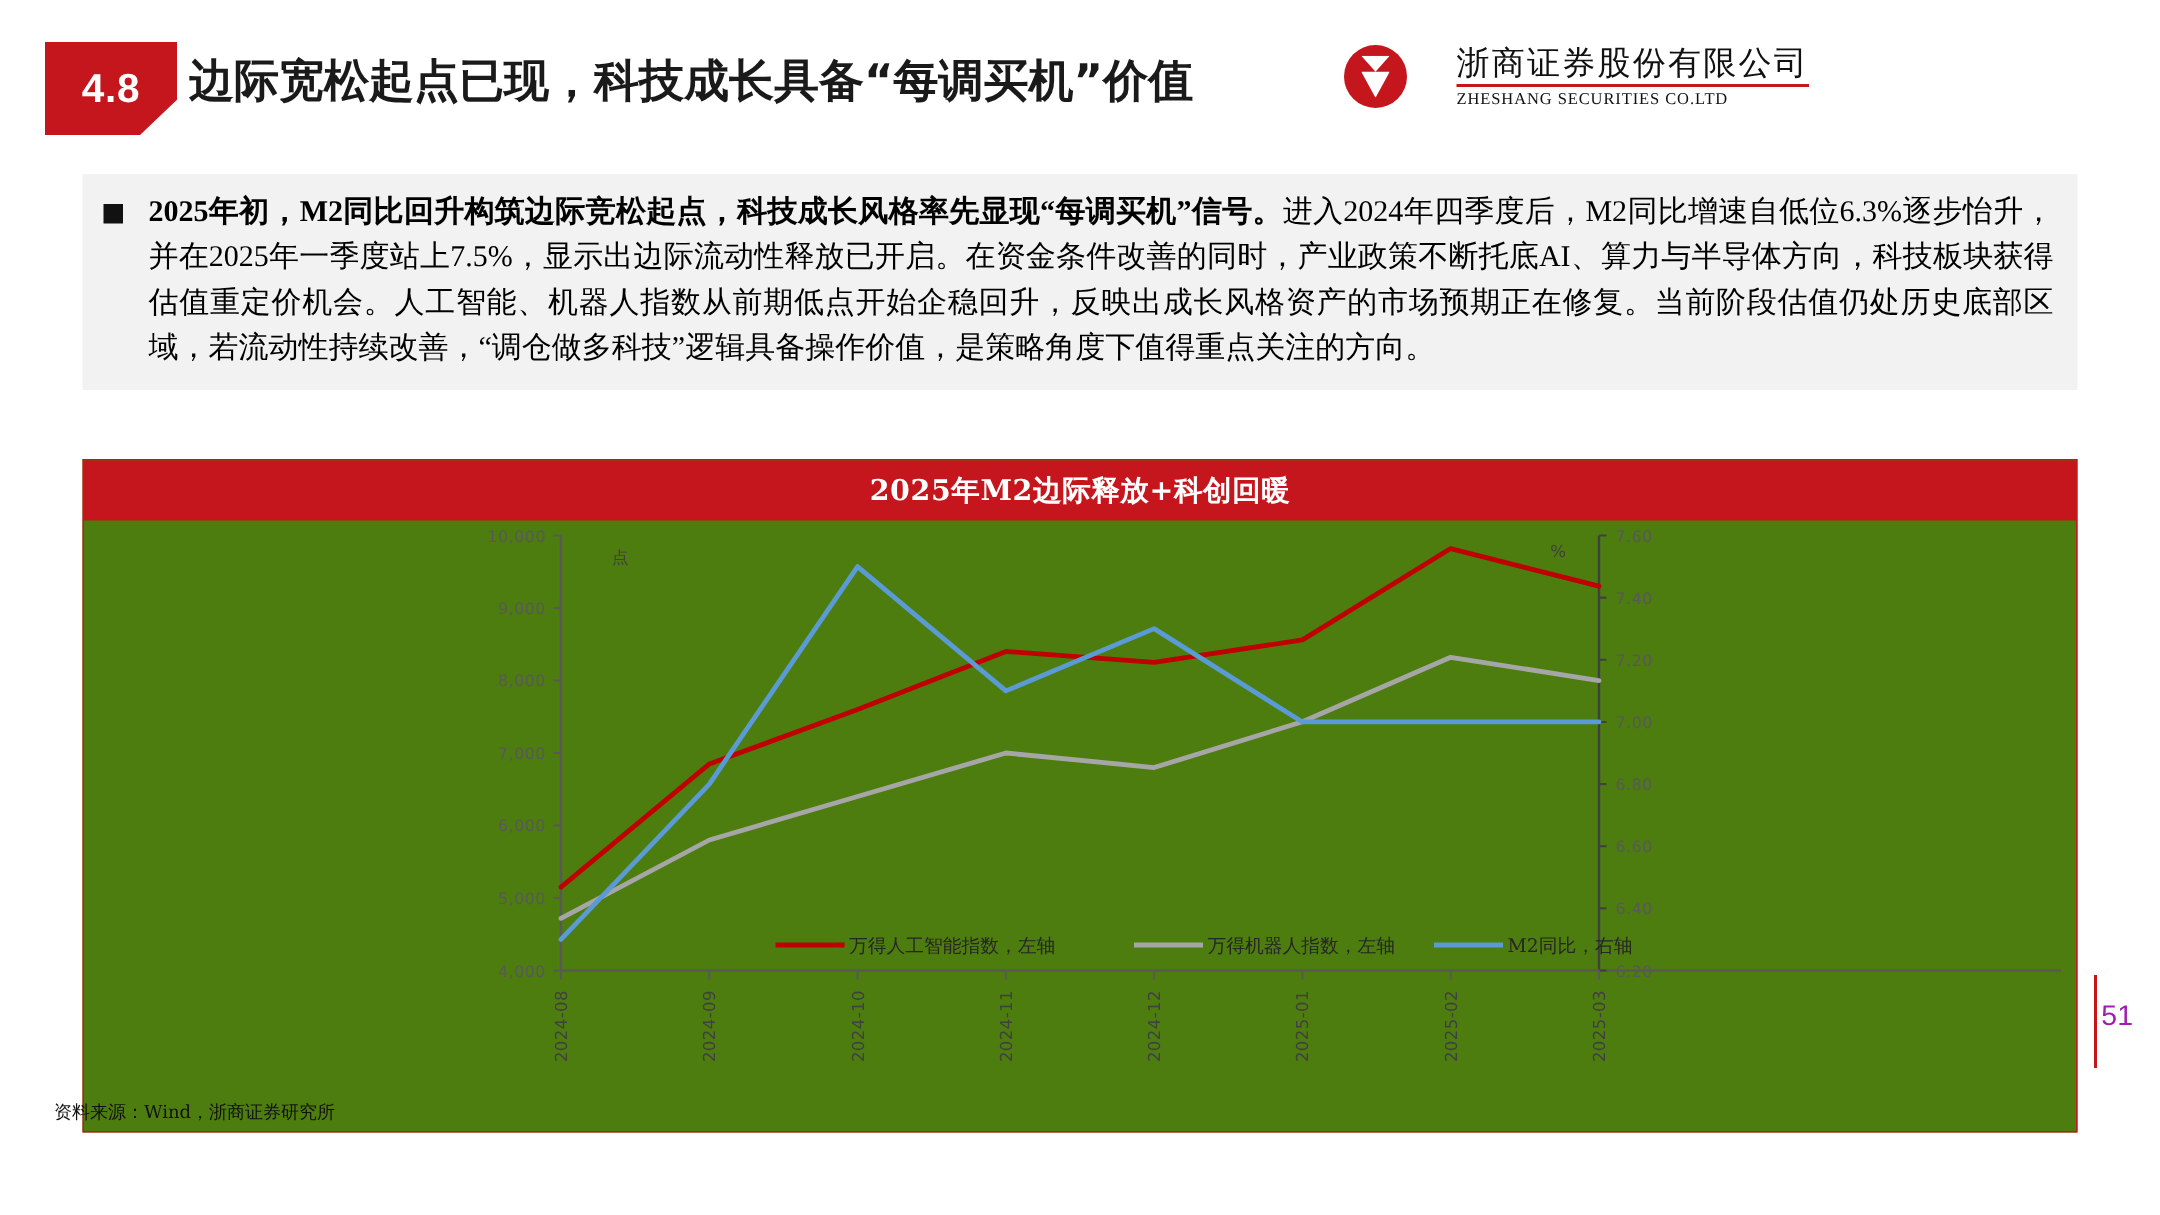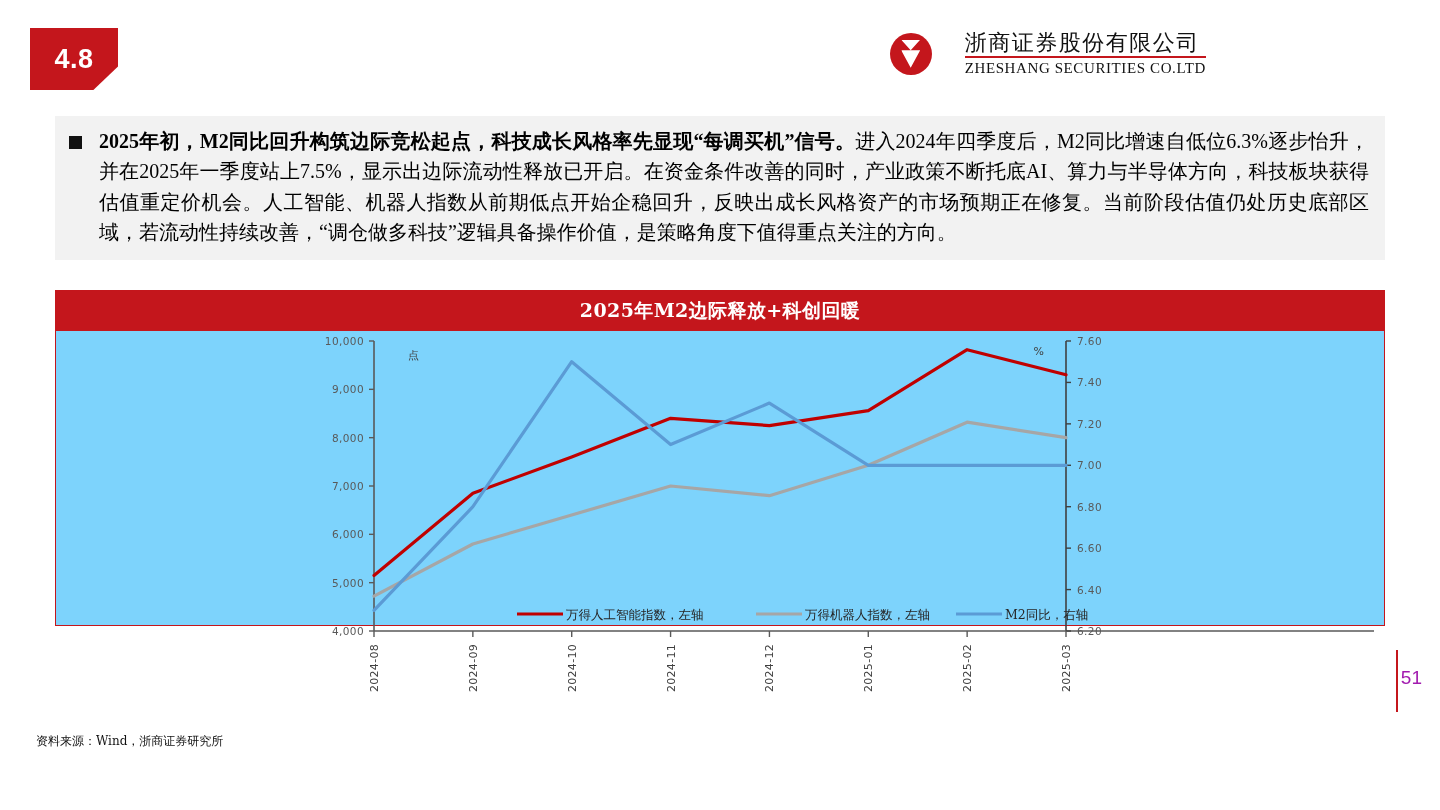--- a/index.html
+++ b/index.html
@@ -35,42 +35,42 @@
     clip-path:polygon(0 0,100% 0,50% 38%,100% 38%,50% 100%,0 38%,50% 38%);
   }
   .logo-txt{display:flex;flex-direction:column;margin-left:24px;}
   .logo-cn{
     font-family:"DejaVu Serif","Liberation Serif",serif;
     font-size:22px;color:#111;letter-spacing:1.5px;line-height:1.15;
     border-bottom:2px solid #C4161C;padding-bottom:1px;
   }
   .logo-en{
     font-family:"Liberation Serif","DejaVu Serif",serif;
-    font-size:15px;color:#111;letter-spacing:.6px;margin-top:2px;
+    font-size:11px;color:#111;letter-spacing:.6px;margin-top:2px;
   }
 
   
   .para-block{
     position:absolute;left:55px;top:116px;width:1330px;
     background:#f2f2f2;padding:10px 0 12px 0;
   }
   .bullet-row{display:flex;padding:0 16px 0 14px;}
   .bullet-sq{
     width:13px;height:13px;background:#111;margin-top:10px;margin-right:17px;flex:0 0 auto;
   }
   .para-text{
     font-family:Liberation Serif, serif;
     font-size:20px;color:#000000;line-height:1.52;text-align:justify;
   }
   .para-text b{font-weight:bold;}
 
   
   .chart-panel{
-    position:absolute;left:55px;top:290px;width:1330px;height:336px;
-    border:1px solid #C4161C;background:#7dd3fc;box-sizing:border-box;
+    position:absolute;left:55px;top:306px;width:1330px;height:449px;
+    border:1px solid #C4161C;background:#4d7c0f;box-sizing:border-box;
   }
   .chart-title-bar{
     height:40px;background:#C4161C;color:#fff;
     display:flex;align-items:center;justify-content:center;
     font-family:"DejaVu Serif","Liberation Serif",serif;
     font-weight:bold;font-size:19px;letter-spacing:.4px;
   }
   .plot-area{position:relative;width:100%;height:373px;}
   svg.figure{display:block;width:100%;height:100%;}
 
@@ -102,20 +102,21 @@
     position:absolute;right:18px;top:667px;
     font-family:"Liberation Sans","DejaVu Sans",sans-serif;
     font-size:19px;color:#a21caf;
   }
 </style>
 </head>
 <body>
 
 <div class="header">
   <div class="sec-badge">4.8</div>
+  <div class="slide-title">边际宽松起点已现，科技成长具备“每调买机”价值</div>
   <div class="logo-wrap">
     <div class="logo-mark"></div>
     <div class="logo-txt">
       <span class="logo-cn">浙商证券股份有限公司</span>
       <span class="logo-en">ZHESHANG SECURITIES CO.LTD</span>
     </div>
   </div>
 </div>
 
 <div class="para-block">

